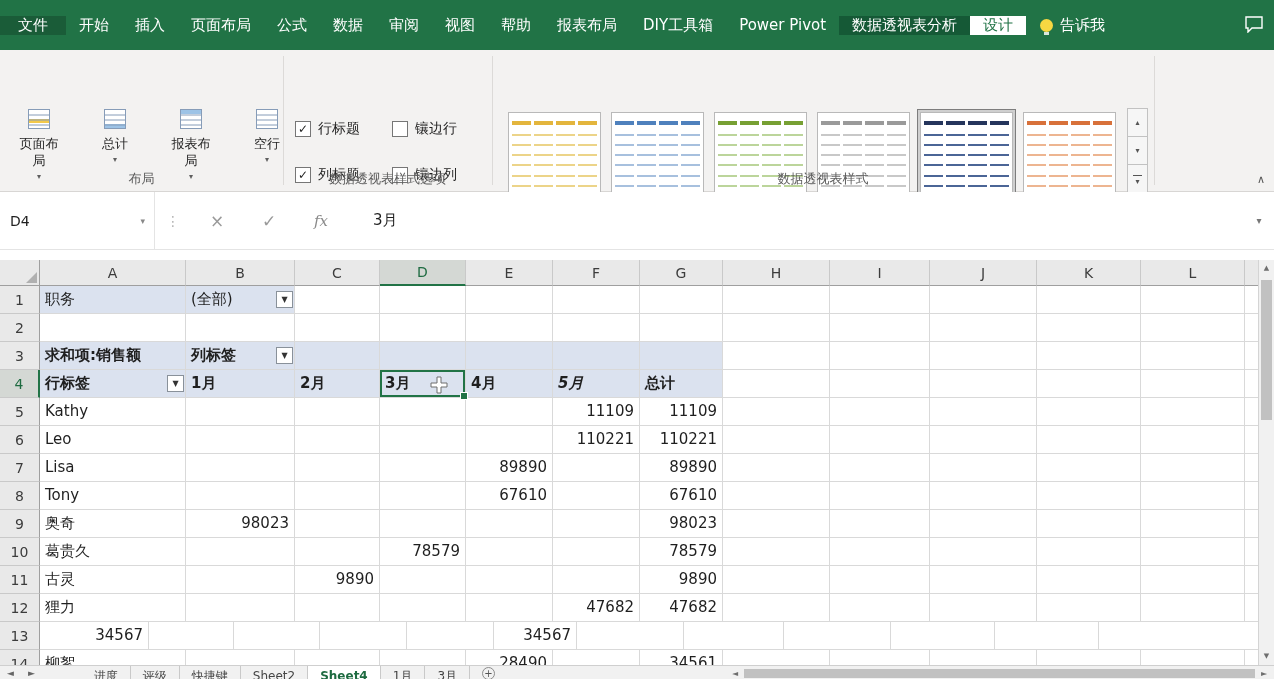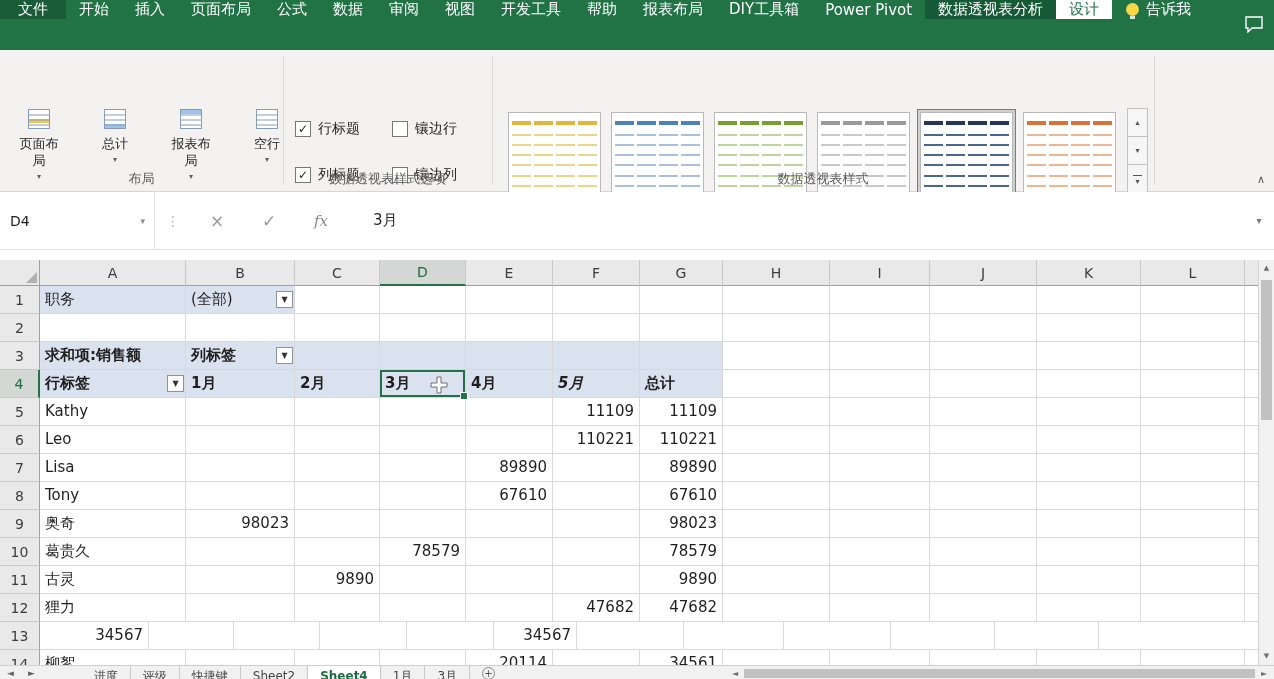--- a/index.html
+++ b/index.html
@@ -1,21 +1,21 @@
 <!DOCTYPE html>
 <html><head>
 <meta charset="utf-8">
 <style>
   *{margin:0;padding:0;box-sizing:border-box}
   html,body{width:1274px;height:679px;overflow:hidden}
   body{font-family:"DejaVu Sans","Liberation Sans",sans-serif;background:#fff}
   .app{position:relative;width:1274px;height:679px;overflow:hidden;background:#fff}
 
   
-  .tabs-bar{position:absolute;top:0;left:0;right:0;height:50px;background:#217346;display:flex;align-items:flex-start;color:#fff;font-size:15px}
+  .tabs-bar{position:absolute;top:0;left:0;right:0;height:50px;background:#217346;display:flex;align-items:center;color:#fff;font-size:15px}
   .rtabs{display:flex;align-items:stretch}
   .rtab{padding:0 13px;display:flex;align-items:center;white-space:nowrap;cursor:default}
   .rtab.file{background:#1a5c38;padding:0 18px}
   .rtab.ctx{background:#155936}
   .rtab.active{background:#fff;color:#217346}
   .tellme{display:flex;align-items:center;gap:7px;padding:0 14px}
   .bulb{width:13px;height:13px;background:#f7d842;border-radius:50%;position:relative}
   .bulb:after{content:'';position:absolute;left:4px;bottom:-3px;width:5px;height:3px;background:#d8e7dd}
   .comment-btn{position:absolute;right:10px;top:15px}
 
@@ -104,21 +104,20 @@
   <div class="tabs-bar">
     <div class="rtabs">
         <div class="rtab file">文件</div>
         <div class="rtab">开始</div>
         <div class="rtab">插入</div>
         <div class="rtab">页面布局</div>
         <div class="rtab">公式</div>
         <div class="rtab">数据</div>
         <div class="rtab">审阅</div>
         <div class="rtab">视图</div>
-        <div class="rtab">开发工具</div>
         <div class="rtab">帮助</div>
         <div class="rtab">报表布局</div>
         <div class="rtab">DIY工具箱</div>
         <div class="rtab">Power Pivot</div>
         <div class="rtab ctx">数据透视表分析</div>
         <div class="rtab active">设计</div>
       </div>
     <div class="tellme">
       <span class="bulb"></span>
       <span>告诉我</span>
@@ -718,21 +717,21 @@
           <div class="cell" style="width: 104px; flex-basis: 104px;"></div>
           <div class="cell" style="width: 104px; flex-basis: 104px;"></div>
           <div class="cell filler"></div>
         </div>
         <div class="grow" style="top: 364px;">
           <div class="rownum">14</div>
           <div class="cell" style="width: 146px; flex-basis: 146px;">柳絮</div>
           <div class="cell" style="width: 109px; flex-basis: 109px;"></div>
           <div class="cell" style="width: 85px; flex-basis: 85px;"></div>
           <div class="cell" style="width: 86px; flex-basis: 86px;"></div>
-          <div class="cell num" style="width: 87px; flex-basis: 87px;">20114</div>
+          <div class="cell num" style="width: 87px; flex-basis: 87px;">28490</div>
           <div class="cell" style="width: 87px; flex-basis: 87px;"></div>
           <div class="cell num" style="width: 83px; flex-basis: 83px;">34561</div>
           <div class="cell" style="width: 107px; flex-basis: 107px;"></div>
           <div class="cell" style="width: 100px; flex-basis: 100px;"></div>
           <div class="cell" style="width: 107px; flex-basis: 107px;"></div>
           <div class="cell" style="width: 104px; flex-basis: 104px;"></div>
           <div class="cell" style="width: 104px; flex-basis: 104px;"></div>
           <div class="cell filler"></div>
         </div>
       </div>

